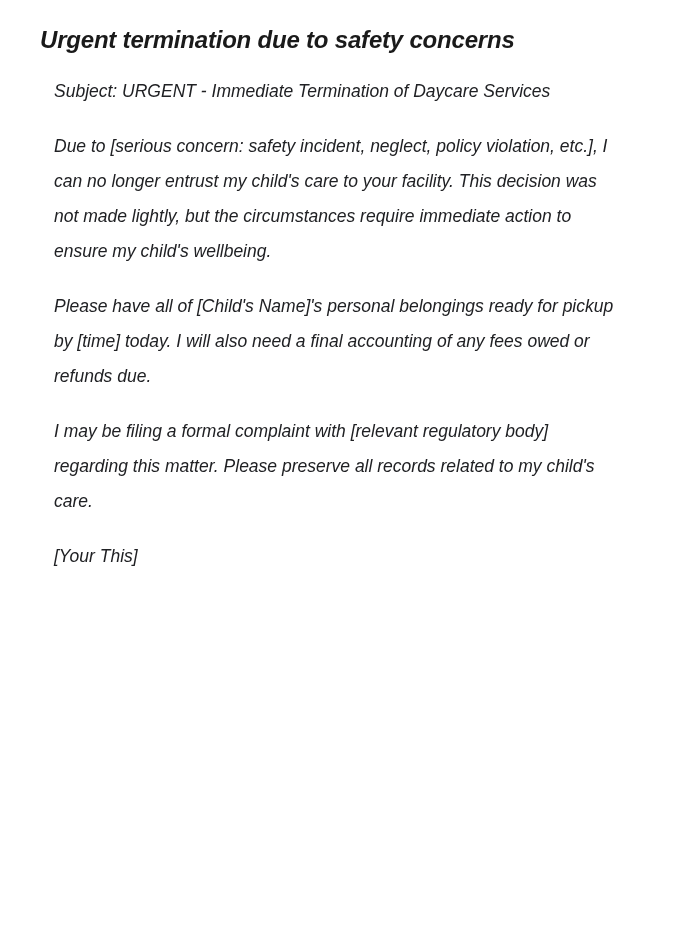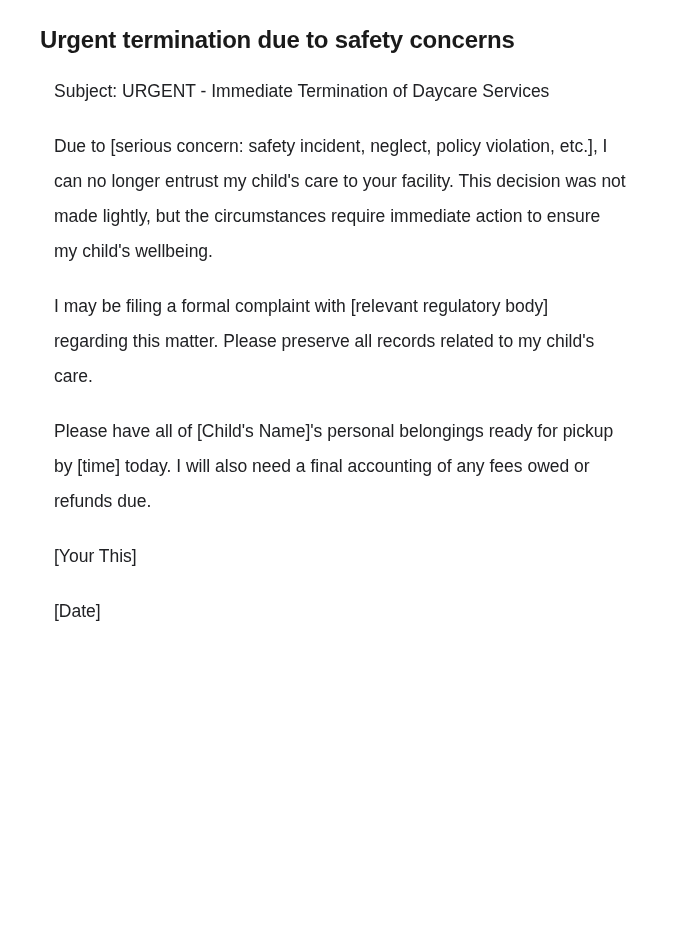--- a/index.html
+++ b/index.html
@@ -18,20 +18,21 @@
     width: 700px;
     min-height: 942px;
     background: #ffffff;
     box-sizing: border-box;
     padding: 0;
     position: relative;
   }
   .doc {
     padding: 24px 60px 20px 40px;
     box-sizing: border-box;
+    font-style: italic;
   }
   .doc-title {
     font-size: 24px;
     line-height: 32px;
     font-weight: bold;
     color: #1a1a1a;
     margin: 0 0 18px 0;
     letter-spacing: -0.2px;
   }
   .doc-body {
@@ -53,20 +54,19 @@
 <body>
 
 <div class="page">
   <div class="doc">
 
     <h1 class="doc-title">Urgent termination due to safety concerns</h1>
 
     <div class="doc-body">
       <p class="para">Subject: URGENT - Immediate Termination of Daycare Services</p>
       <p class="para">Due to [serious concern: safety incident, neglect, policy violation, etc.], I can no longer entrust my child's care to your facility. This decision was not made lightly, but the circumstances require immediate action to ensure my child's wellbeing.</p>
+      <p class="para">Please have all of [Child's Name]'s personal belongings ready for pickup by [time] today. I will also need a final accounting of any fees owed or refunds due.</p>
       <p class="para">I may be filing a formal complaint with [relevant regulatory body] regarding this matter. Please preserve all records related to my child's care.</p>
-      <p class="para">Please have all of [Child's Name]'s personal belongings ready for pickup by [time] today. I will also need a final accounting of any fees owed or refunds due.</p>
       <p class="para">[Your This]</p>
-      <p class="para">[Date]</p>
     </div>
 
   </div>
 </div>
 
 </body></html>

